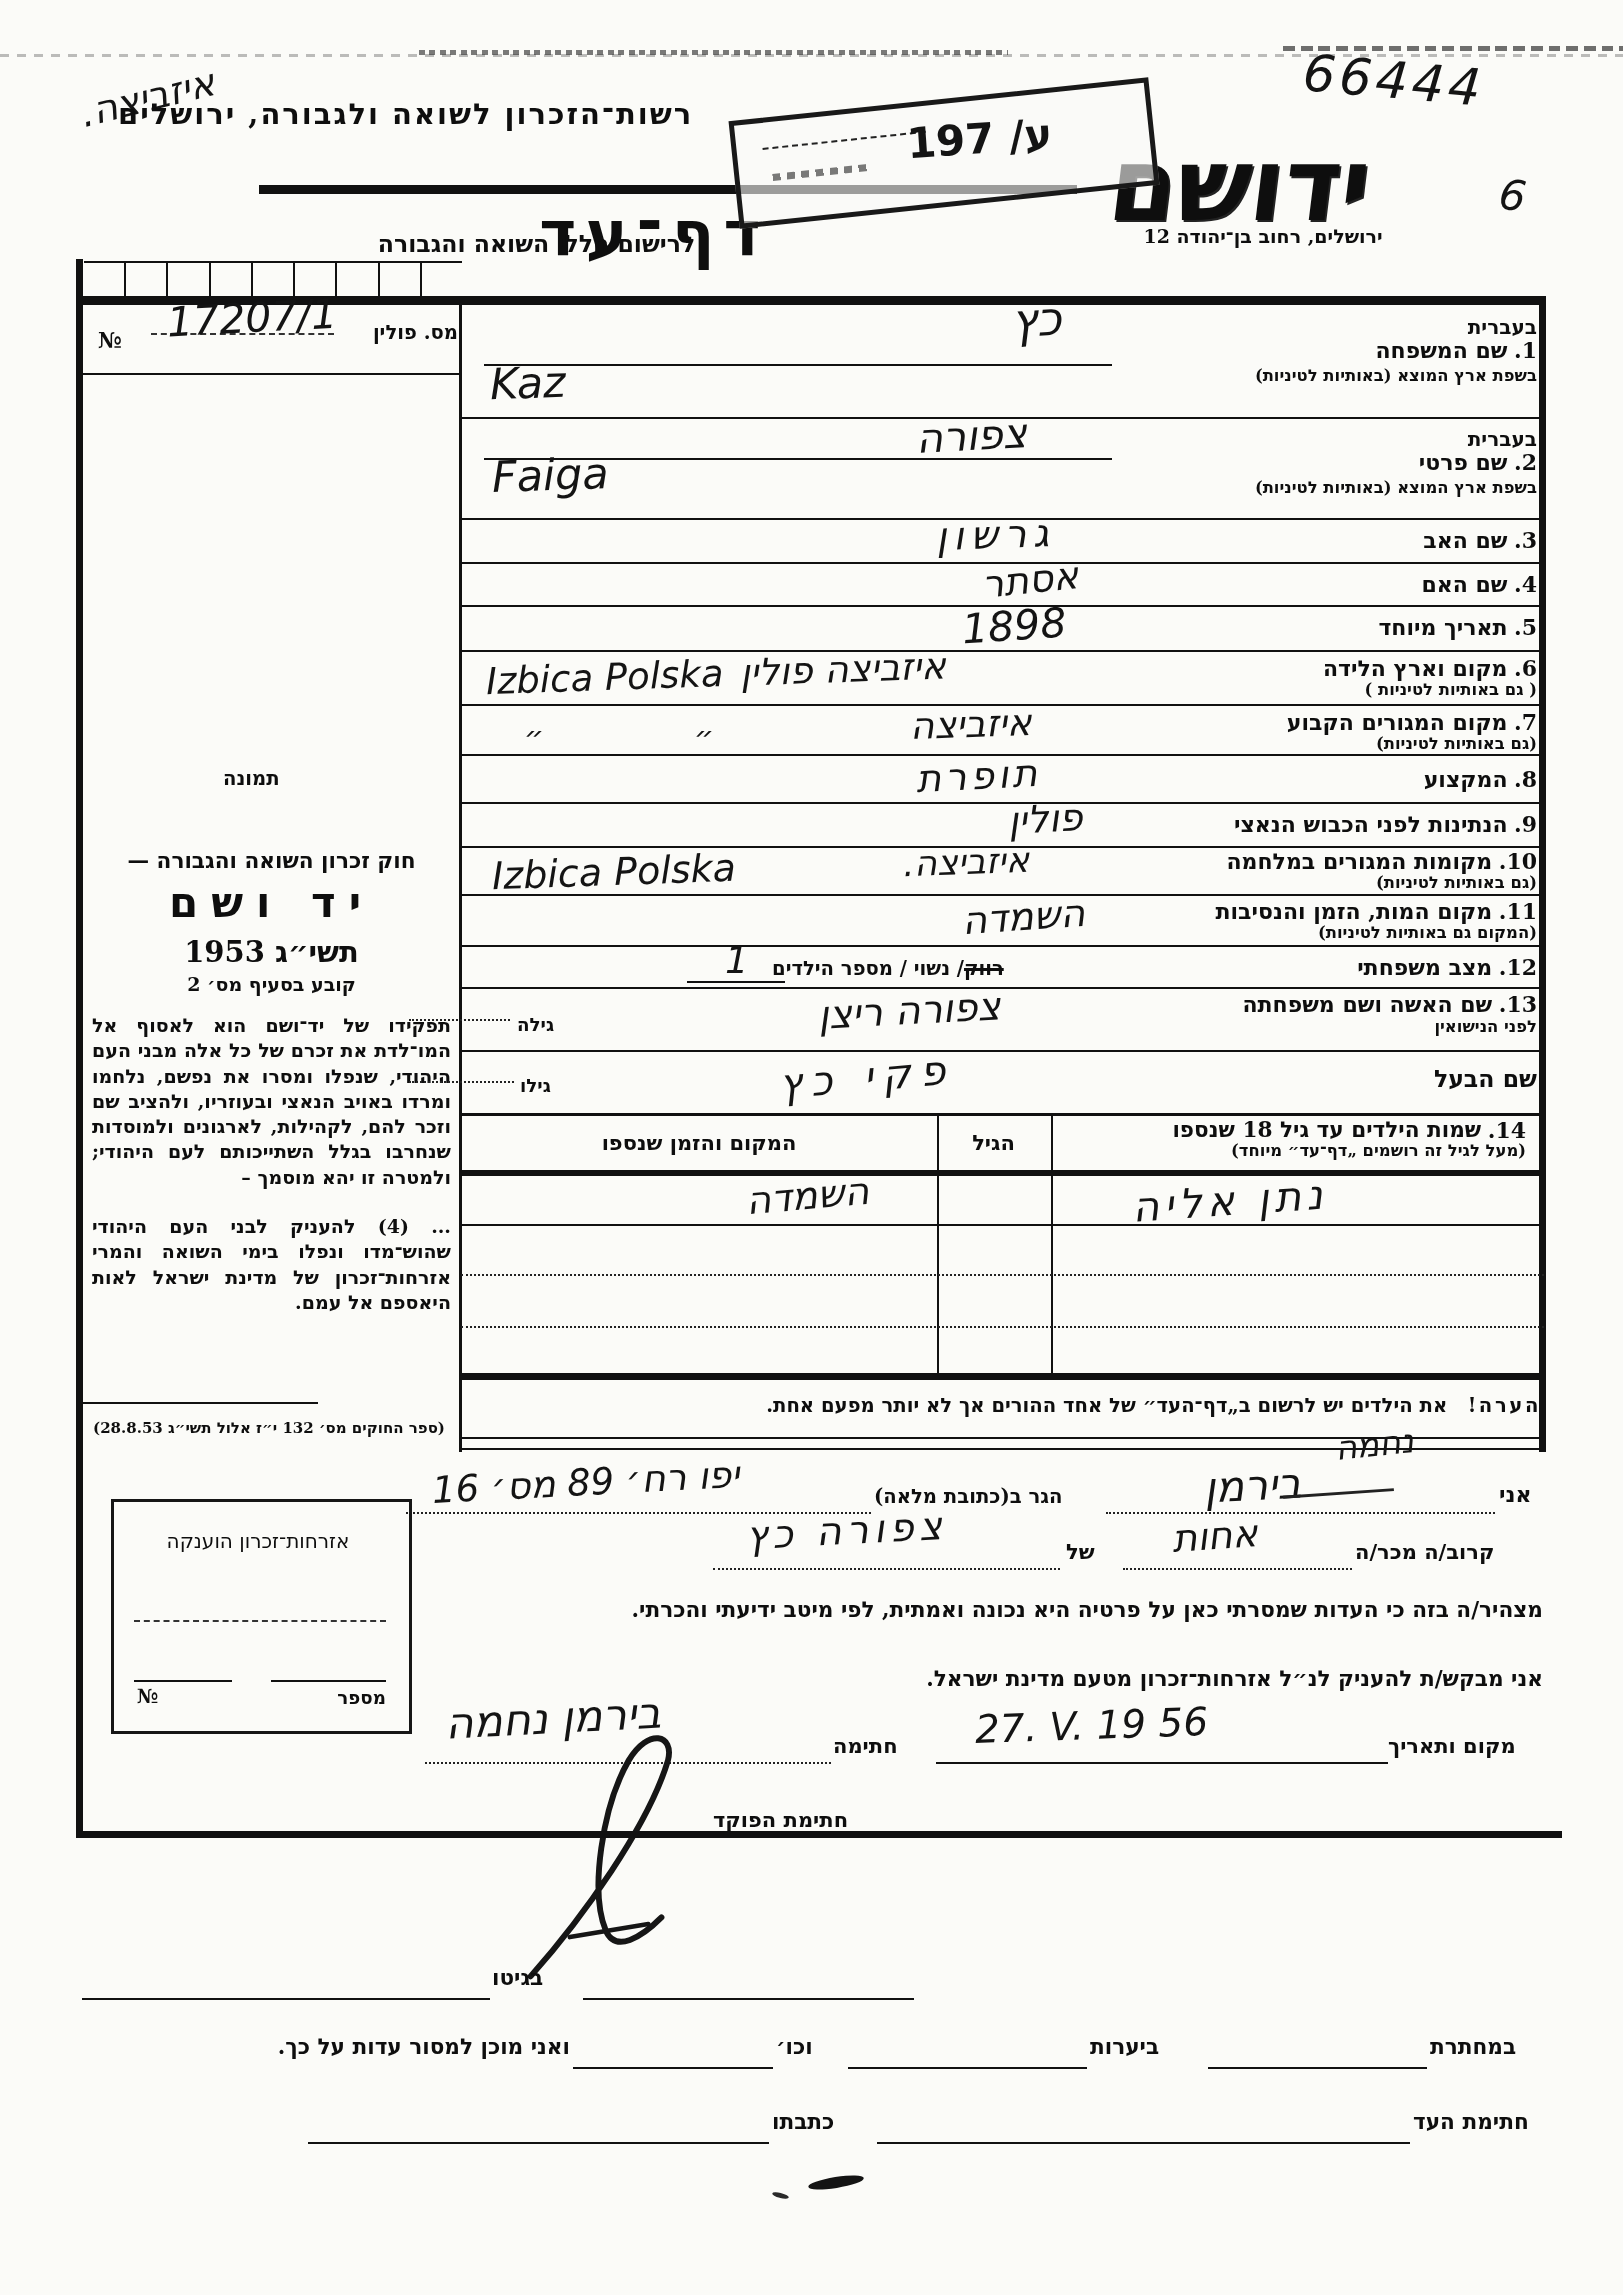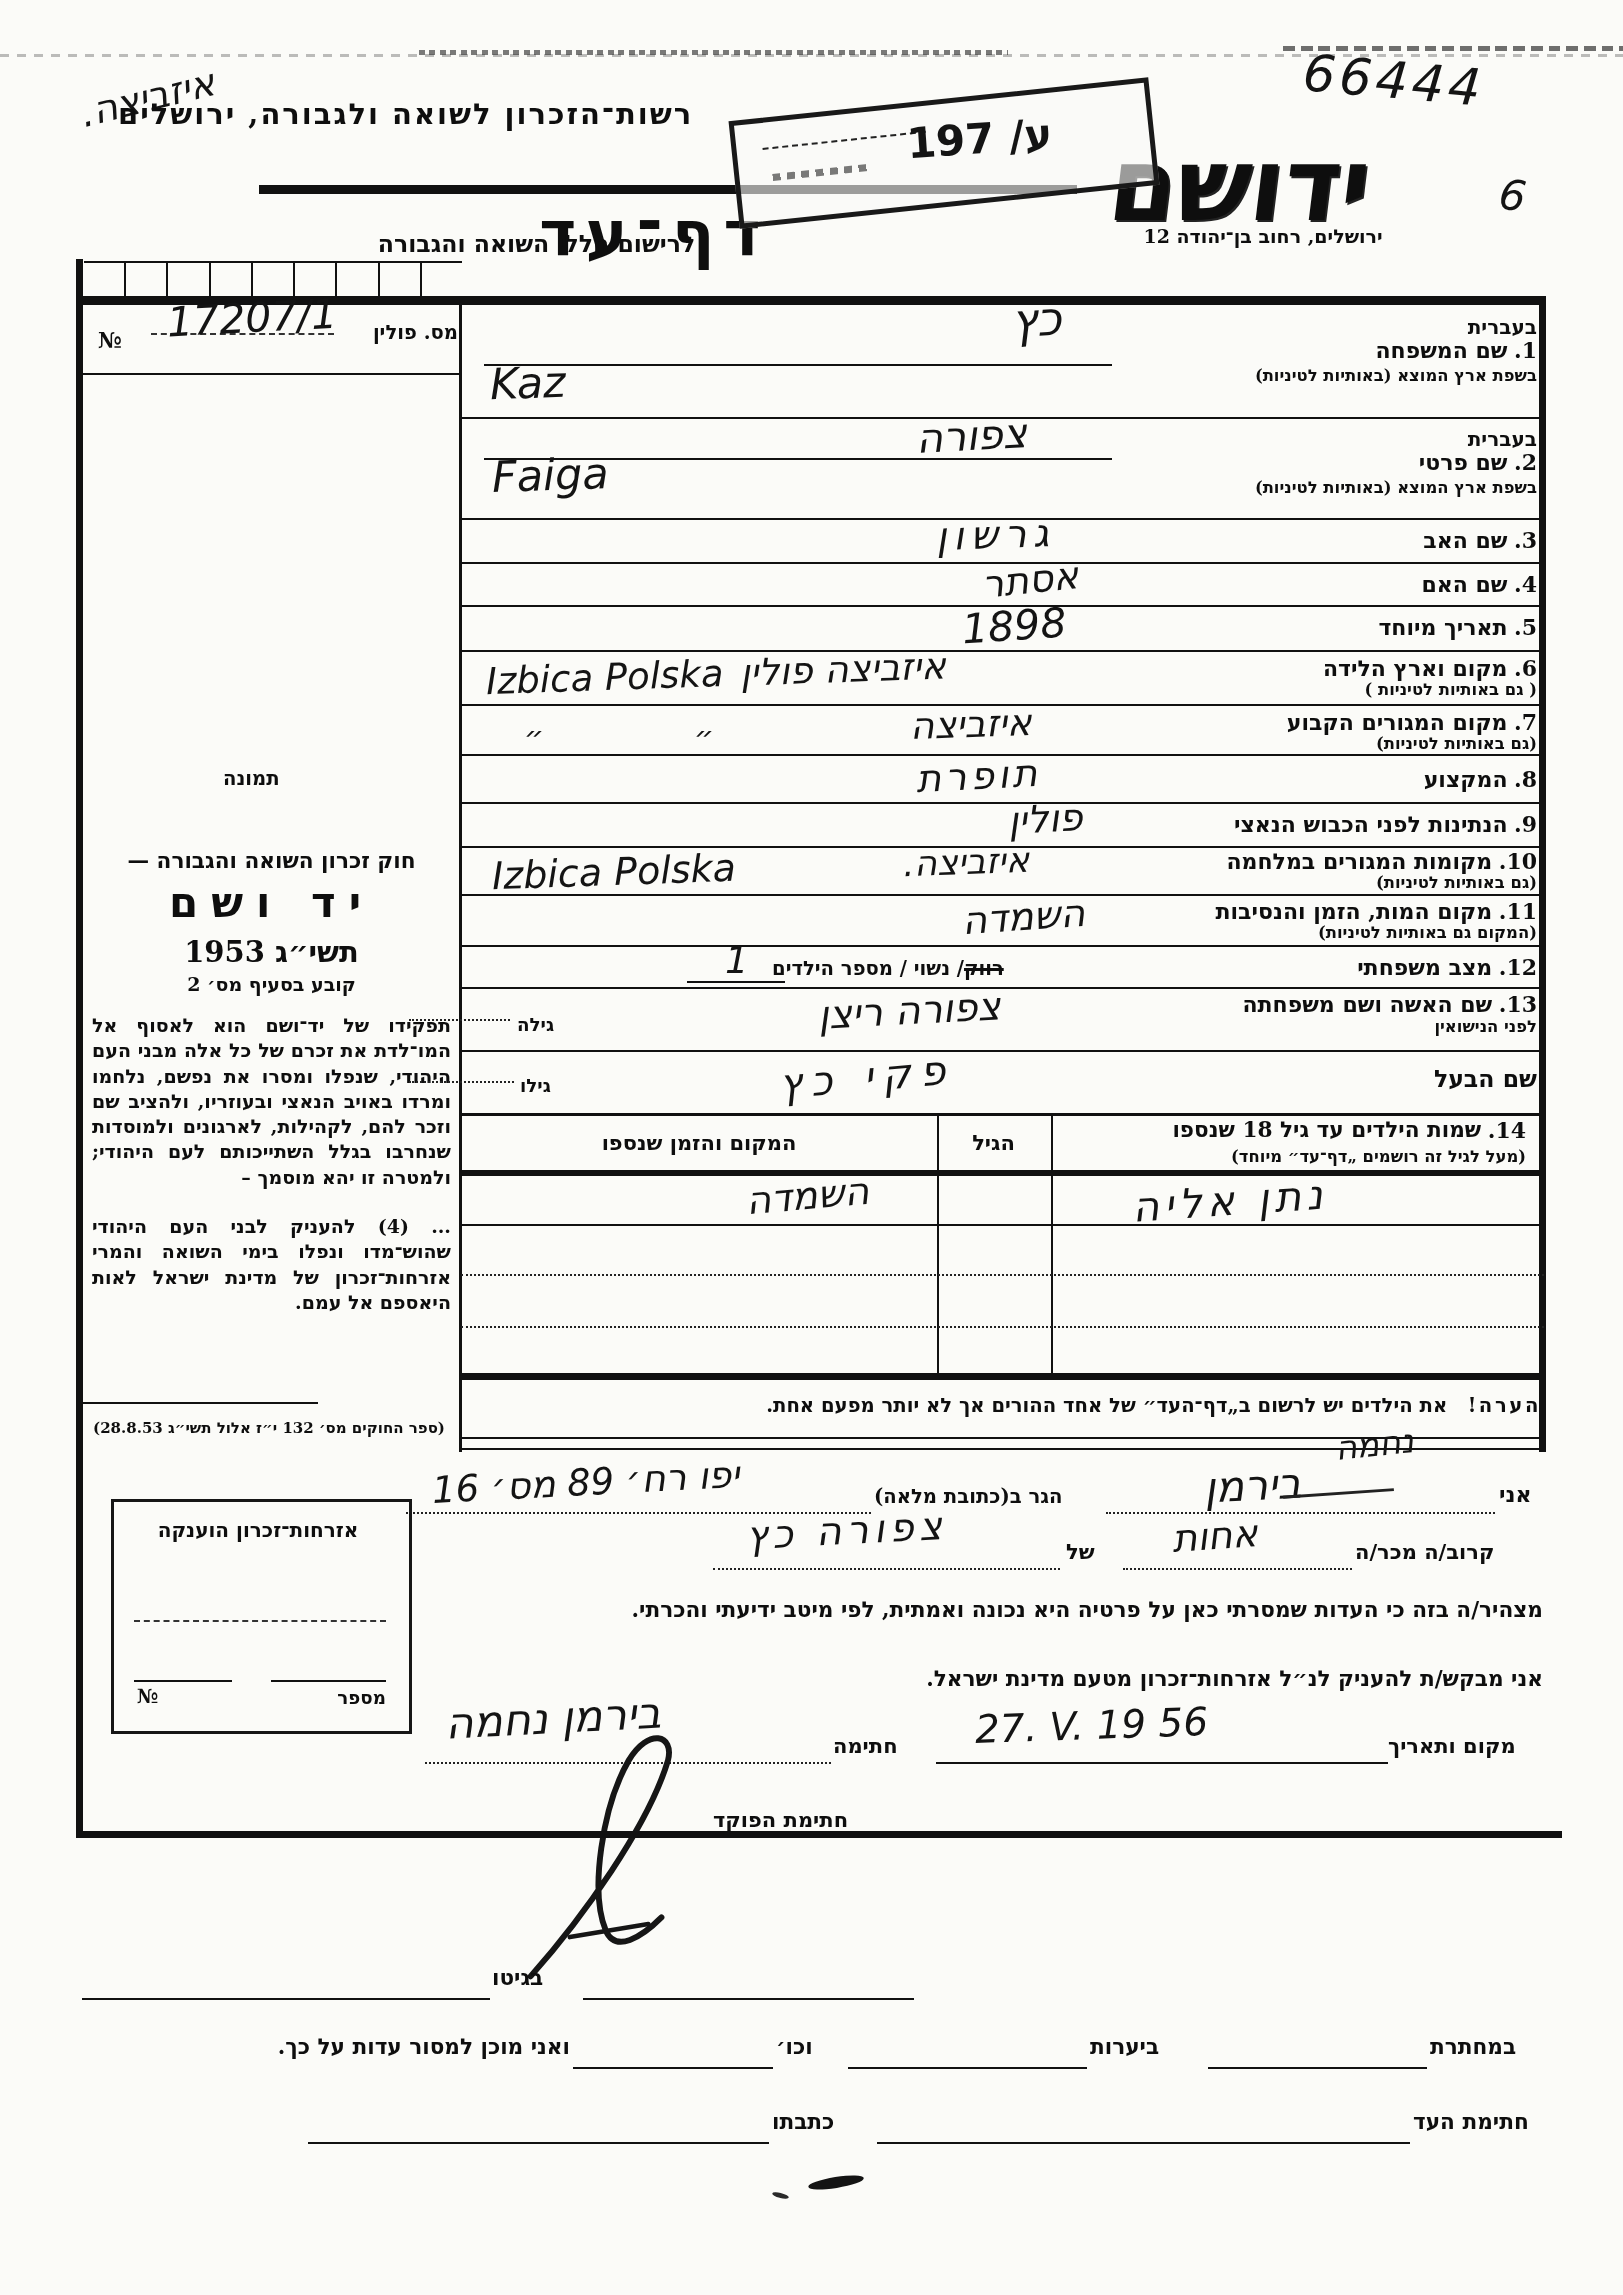--- a/index.html
+++ b/index.html
@@ -234,21 +234,21 @@
   </div>
 
   <div class="ln" style="left:461px;top:1113px;width:1083px;height:2.6px;"></div>
   <div class="abs center" style="left:461px;top:1130px;width:476px;font-size:21px;font-weight:bold;">המקום והזמן שנספו</div>
   <div class="abs center" style="left:937px;top:1130px;width:113px;font-size:21px;font-weight:bold;">הגיל</div>
   <div class="abs" style="left:1060px;top:1118px;width:466px;text-align:right;">
     <div class="lrow" style="justify-content:flex-start;">
         <span class="lbl num">14.</span>
         <span class="lbl" style="font-size:21.6px;">שמות הילדים עד גיל 18 שנספו</span>
       </div>
-    <div class="sub" style="margin-top:6px;">(מעל לגיל זה רושמים „דף־עד״ מיוחד)</div>
+    <div class="sub" style="margin-top:0;">(מעל לגיל זה רושמים „דף־עד״ מיוחד)</div>
   </div>
   <div class="ln" style="left:461px;top:1170px;width:1083px;height:5.9px;"></div>
   <div class="ln" style="left:937px;top:1113px;width:2px;height:267px;"></div>
   <div class="ln" style="left:1051px;top:1113px;width:2px;height:267px;"></div>
 
   <div class="hw" style="left:1132px;top:1181px;font-size:41px;transform:rotate(-4deg);letter-spacing:5.2px;">נתן אליה</div>
   <div class="hw" style="left:746px;top:1177px;font-size:38px;transform:rotate(-5deg);">השמדה</div>
 
   <div class="ln" style="left:461px;top:1224px;width:1083px;height:2px;"></div>
   <div class="dotln" style="left:461px;top:1274px;width:1083px;"></div>
@@ -290,21 +290,21 @@
 
   <div class="abs" style="left:713px;top:1807px;font-size:21px;font-weight:bold;">חתימת הפוקד</div>
   <div class="dotln" style="left:425px;top:1833px;width:281px;"></div>
 
   <svg class="abs" style="left:452px;top:1721px;" width="288" height="262" viewBox="0 0 440 400">
     <path d="M120 390 C 200 300, 300 160, 330 60 C 340 20, 300 10, 270 60 C 230 130, 210 260, 235 320 C 250 355, 290 330, 320 300" fill="none" stroke="#161616" stroke-width="9" stroke-linecap="round"></path>
     <path d="M180 330 L 300 310" fill="none" stroke="#161616" stroke-width="7" stroke-linecap="round"></path>
   </svg>
 
   <div class="abs" style="left:111px;top:1499px;width:295px;height:229px;border:3.9px solid #161616;">
-    <div class="abs center" style="left:6.5px;top:16px;width:275px;font-size:20px;font-weight:bold;">אזרחות־זכרון הוענקה</div>
+    <div class="abs center" style="left:6.5px;top:27px;width:275px;font-size:20px;font-weight:normal;">אזרחות־זכרון הוענקה</div>
     <div class="dashln" style="left:19.6px;top:118px;width:252px;"></div>
     <div class="ln" style="left:19.6px;top:178px;width:98px;height:2px;"></div>
     <div class="ln" style="left:157px;top:178px;width:115px;height:2px;"></div>
     <div class="abs" style="right:23px;top:185px;font-size:18.3px;font-weight:bold;">מספר</div>
     <div class="abs" style="left:23px;top:183px;font-size:19.6px;font-weight:bold;">№</div>
   </div>
 
   <div class="ln" style="left:76px;top:1831px;width:1486px;height:6.5px;"></div>
 
   <div class="ln" style="left:583px;top:1998px;width:331px;height:2px;"></div>

